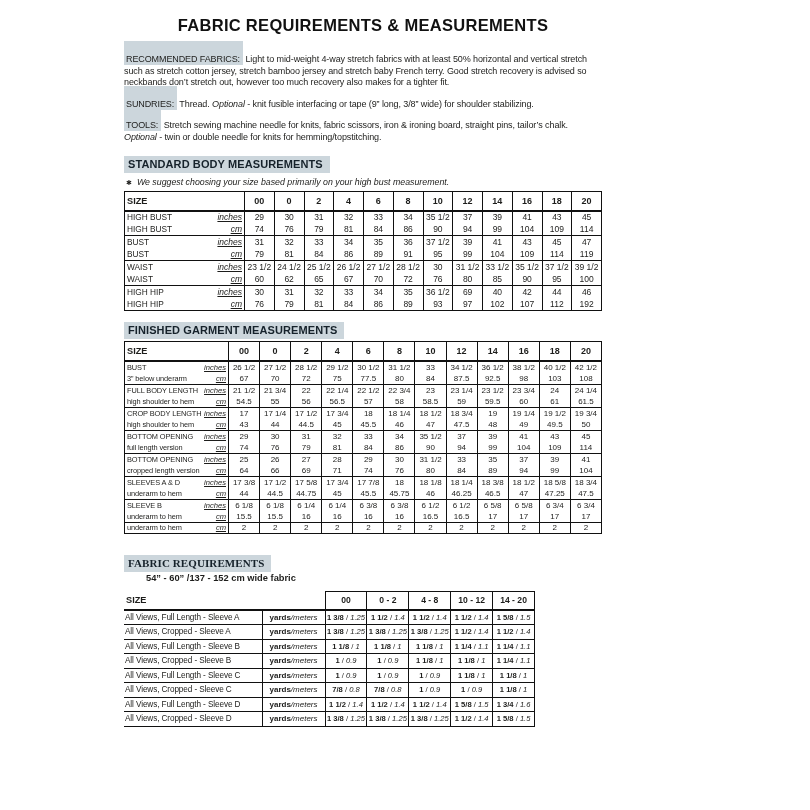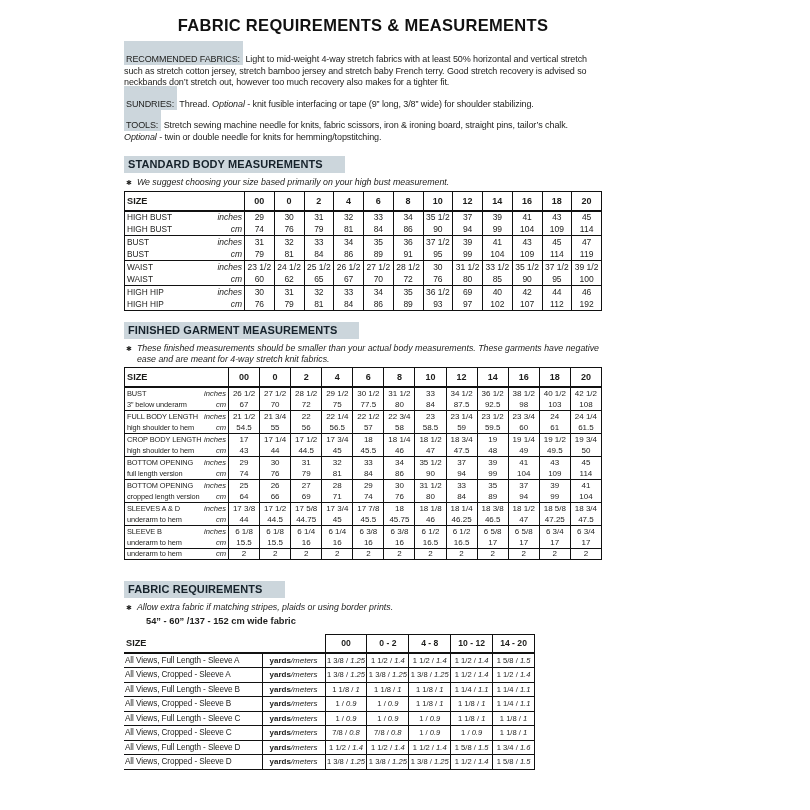--- a/index.html
+++ b/index.html
@@ -6,34 +6,34 @@
   .page{position:relative;width:810px;height:810px;background:#fff;overflow:hidden;
         font-family:"Liberation Sans", sans-serif;color:#1d1d1b;}
   .content{position:absolute;left:124px;top:0;width:478px;}
   h1.title{margin:16px 0 0;text-align:center;font-size:16.5px;letter-spacing:.3px;font-weight:bold;color:#111;}
   #intro{margin-top:19px;}
   .para{margin:0 0 10px;font-size:9px;line-height:11.6px;letter-spacing:-.1px;}
   .chip{font-weight:normal;background:#ccd6dc;padding:13px 3px 1px 2px;}
   .it{font-style:italic;}
   section{display:block;}
   .secbar{display:inline-block;background:#ccd6dc;font-weight:bold;font-size:11px;
-          padding:2px 22px 3px 4px;letter-spacing:.1px;color:#16222b;}
+          padding:2px 7px 3px 4px;letter-spacing:.1px;color:#16222b;}
   .note{display:flex;gap:5px;font-style:italic;font-size:8.8px;line-height:10.5px;margin:4px 0 3px 2px;}
   .star{font-style:normal;font-size:7px;line-height:10px;margin-top:1px;}
   .widthnote{font-weight:bold;font-size:9.3px;margin:1px 0 0 2px;padding-left:20px;}
   
   table{border-collapse:collapse;table-layout:fixed;}
   .mtable{width:478px;border:1px solid #111;margin-top:2px;}
   .mtable th,.mtable td{border-left:1px solid #111;padding:0 2px;vertical-align:middle;}
   .mtable thead th{border-bottom:2.5px solid #111;font-weight:bold;height:18px;font-size:9px;text-align:center;}
   .mtable thead th.lab{text-align:left;font-size:9.2px;}
   .mtable tbody.grp{border-top:1px solid #111;}
   .mtable td.val{text-align:center;}
   .labwrap{display:flex;justify-content:space-between;align-items:baseline;}
-  .unit{font-style:italic;font-weight:normal;}
+  .unit{font-style:italic;font-weight:normal;text-decoration:underline;}
   .t1 .lab{width:120px;}
   .t1 tbody tr{height:12.5px;}
   .t1 td{font-size:8.5px;}
   .t1 .lname{font-size:8.3px;}
   .t2 .lab{width:104px;}
   .t2 tbody tr{height:11.5px;}
   .t2 td{font-size:8px;}
   .t2 .lname{font-size:7.4px;letter-spacing:-.1px;}
   .t2 .unit{font-size:7.6px;}
   
@@ -41,21 +41,21 @@
   .fabric th{font-weight:bold;}
   .fabric th.flab{border:none;border-bottom:2px solid #111;text-align:left;font-size:9.2px;height:17px;padding:0 2px;}
   .fabric th.szh{border:1px solid #111;border-bottom:2px solid #111;font-size:8.6px;text-align:center;}
   .fabric td{border-bottom:1px solid #111;height:13.5px;text-align:center;font-size:7.6px;padding:0 1px;vertical-align:middle;}
   .fabric td.flabel{text-align:left;font-size:8.2px;letter-spacing:-.1px;}
   .fabric td.funit{border-left:1px solid #111;font-size:8px;}
   .fabric td.fval{border-left:1px solid #111;white-space:nowrap;}
   .fabric td:last-child,.fabric th:last-child{border-right:1px solid #111;}
   .fabric .funit b{font-weight:bold;}
   .fabric .funit i,.fabric .fval i{font-style:italic;font-weight:normal;}
-  .fabric .fval b{font-weight:normal;}
+  .fabric .fval b{font-weight:bold;}
   col.c-lab1{width:120px;} col.c-lab2{width:104px;}
   col.c-flab{width:138px;} col.c-funit{width:63px;}
 </style>
 </head>
 <body>
 
 <div class="page">
   <div class="content">
 
     <h1 class="title">FABRIC REQUIREMENTS &amp; MEASUREMENTS</h1>
@@ -273,24 +273,20 @@
                 <td class="val">112</td>
                 <td class="val">192</td>
               </tr>
             </tbody>
           </table>
         </div>
     </section>
 
     <section style="margin-top:9px;">
       <div class="secbar" style="background: rgb(204, 214, 220);">FINISHED GARMENT MEASUREMENTS</div>
-      <div class="note">
-        <span class="star">✱</span>
-        <span>These finished measurements should be smaller than your actual body measurements. These garments have negative ease and are meant for 4-way stretch knit fabrics.</span>
-      </div>
       <div id="t2">
           <table class="mtable t2">
             <colgroup>
               <col class="c-lab2">
               <col>
               <col>
               <col>
               <col>
               <col>
               <col>
@@ -632,25 +628,21 @@
                 <td class="val">2</td>
                 <td class="val">2</td>
                 <td class="val">2</td>
               </tr>
             </tbody>
           </table>
         </div>
     </section>
 
     <section style="margin-top:19px;">
-      <div class="secbar" style="background: rgb(204, 214, 220);">FABRIC REQUIREMENTS</div>
-      <div class="note">
-        <span class="star">✱</span>
-        <span>Allow extra fabric if matching stripes, plaids or using border prints.</span>
-      </div>
+      <div class="secbar" style="background: rgb(204, 214, 220); font-family: Liberation Serif, serif;">FABRIC REQUIREMENTS</div>
       <div class="widthnote">54” - 60” /137 - 152 cm wide fabric</div>
       <div id="t3">
           <table class="fabric">
             <colgroup>
               <col class="c-flab">
               <col class="c-funit">
               <col>
               <col>
               <col>
               <col>

